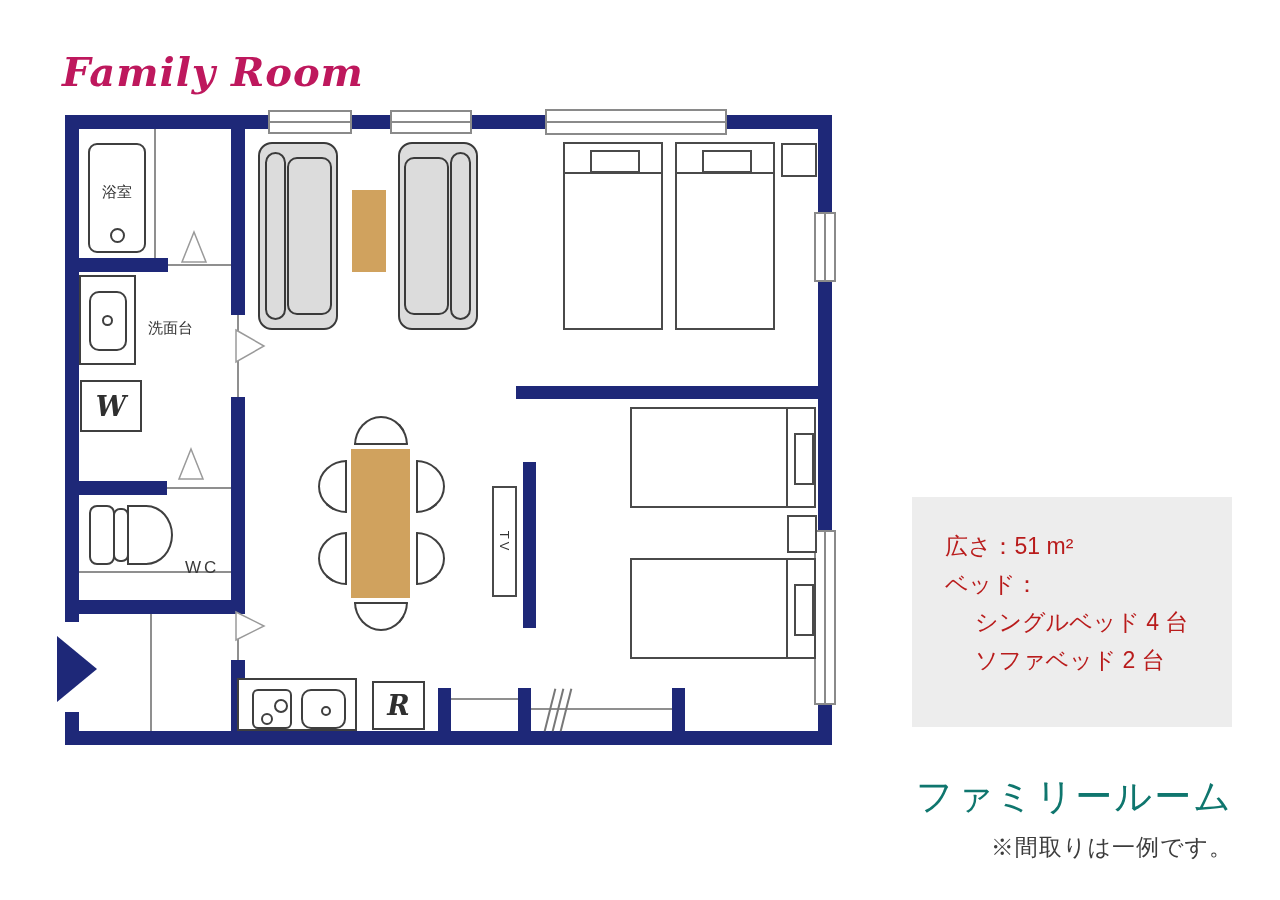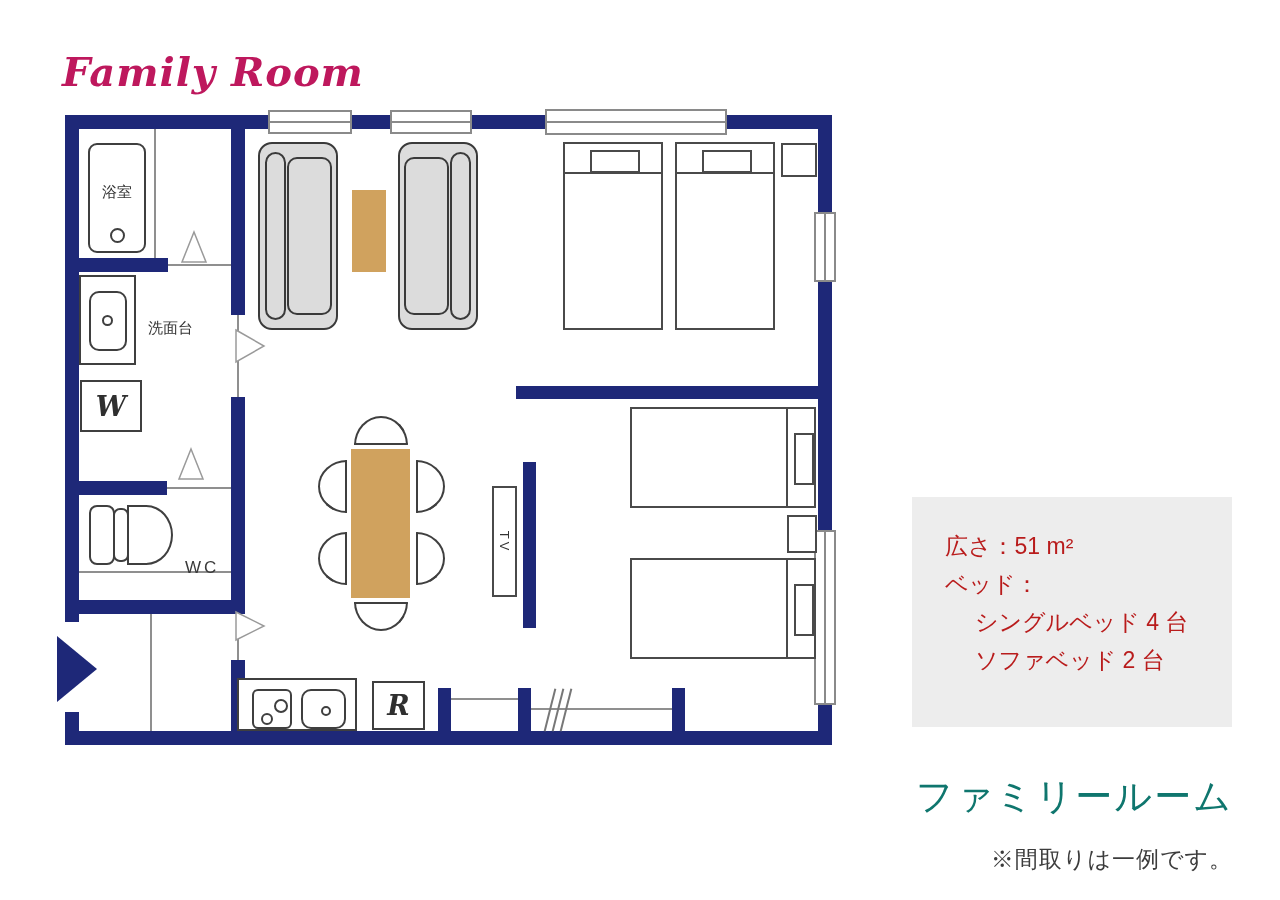--- a/index.html
+++ b/index.html
@@ -42,21 +42,21 @@
     border-left:40px solid #1e2878; border-top:33px solid transparent; border-bottom:33px solid transparent; }
 
   .hatch { position:absolute; width:2px; height:44px; background:#777777; transform:rotate(14deg); }
 
   #info-box { position:absolute; left:912px; top:497px; width:320px; height:230px; background:#ededed; padding:30px 0 0 33px; }
   #info-box .line { font-size:23px; color:#b91c1c; line-height:38px; white-space:nowrap; }
   #info-box .indent { padding-left:30px; }
 
   #caption { position:absolute; left:700px; top:772px; width:533px; text-align:right; }
   #caption .room-name  { font-size:37px; color:#0f766e; letter-spacing:2px; }
-  #caption .disclaimer { font-size:23px; color:#3c3c3c; margin-top:22px; letter-spacing:1px; }
+  #caption .disclaimer { font-size:23px; color:#3c3c3c; margin-top:10px; letter-spacing:1px; }
 
   .tv-label { writing-mode:vertical-rl; font-size:13px; letter-spacing:3px; color:#333; position:absolute; left:50%; top:50%; transform:translate(-50%,-50%); }
 </style>
 </head>
 <body>
 
 <div id="title">Family Room</div>
 
 <div id="plan">
 

